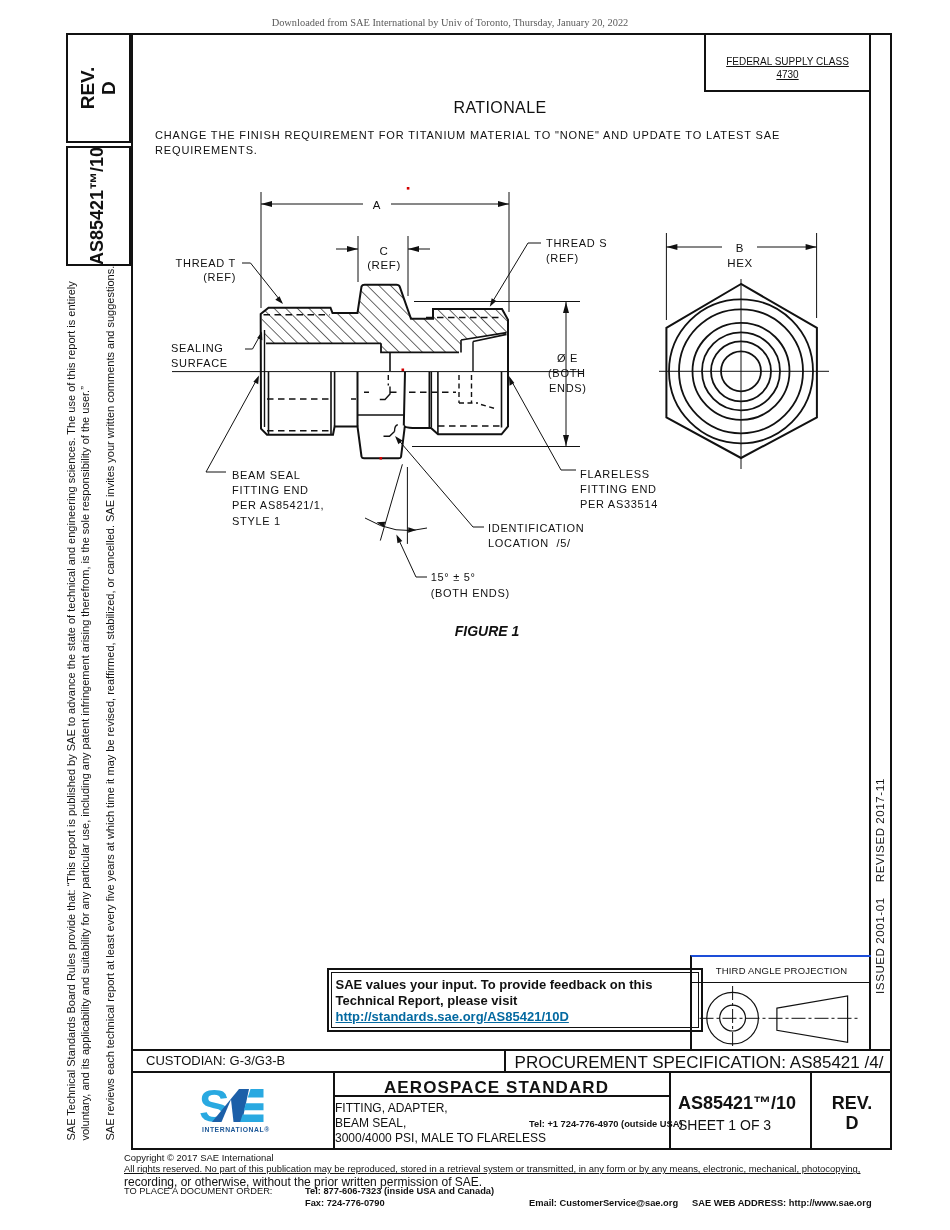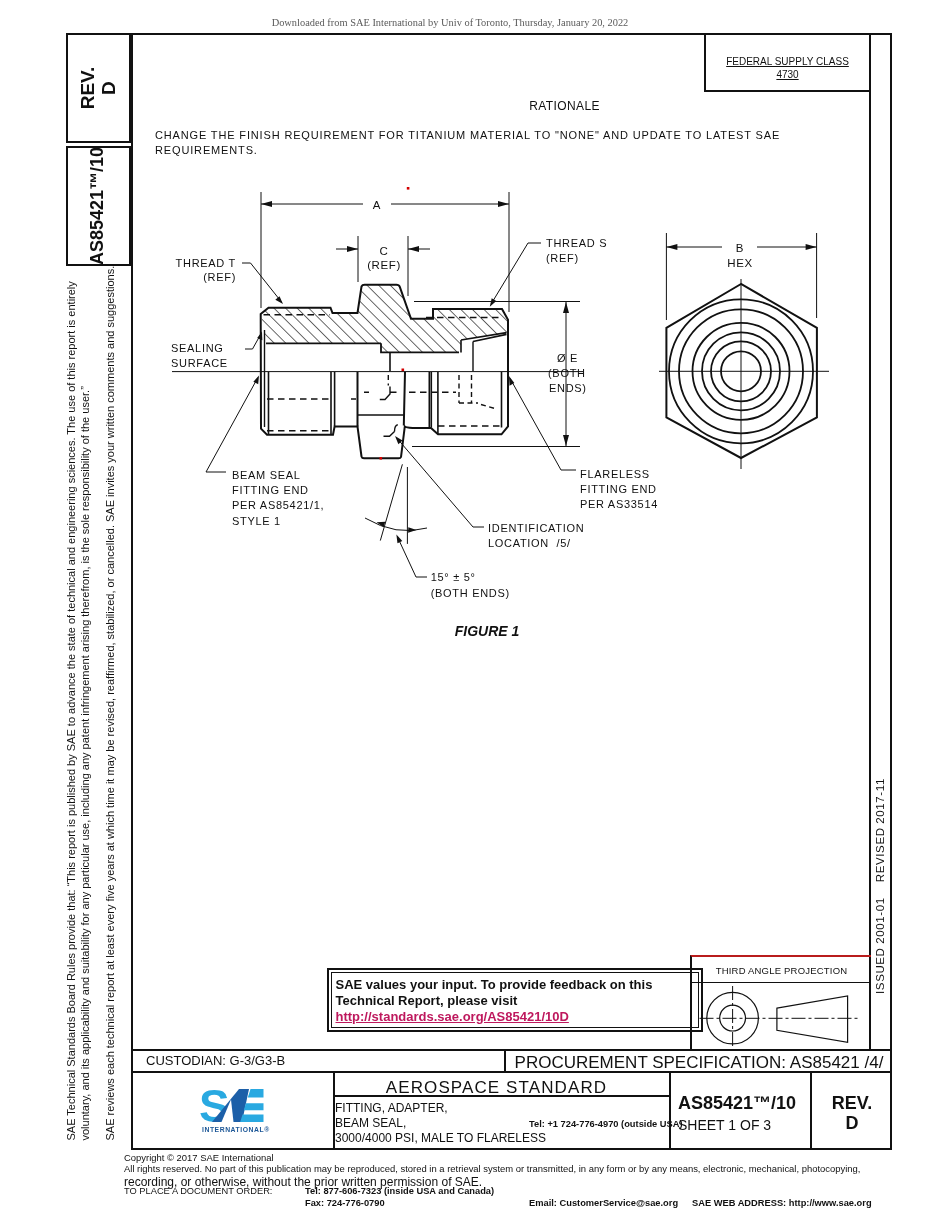--- a/index.html
+++ b/index.html
@@ -28,59 +28,59 @@
 <div class="vrot" style="left:39px;top:195px;width:118px;height:22px;text-align:center;font-size:18px;font-weight:bold;">AS85421™/10</div>
 
 <div class="vrot" style="left:-370.5px;top:694px;width:881px;height:12px;font-size:11px;transform-origin:center;">SAE Technical Standards Board Rules provide that: “This report is published by SAE to advance the state of technical and engineering sciences. The use of this report is entirely</div>
 
 <div class="vrot" style="left:-356px;top:694px;width:881px;height:12px;font-size:11px;transform-origin:center;">voluntary, and its applicability and suitability for any particular use, including any patent infringement arising therefrom, is the sole responsibility of the user.”</div>
 
 <div class="vrot" style="left:-331px;top:694px;width:881px;height:12px;font-size:11px;transform-origin:center;">SAE reviews each technical report at least every five years at which time it may be revised, reaffirmed, stabilized, or cancelled. SAE invites your written comments and suggestions.</div>
 
 <div class="vrot" style="left:762px;top:879px;width:237px;height:14px;font-size:11.5px;text-align:center;letter-spacing:0.6px;">ISSUED 2001-01&nbsp;&nbsp;&nbsp;&nbsp;REVISED 2017-11</div>
 
-<div class="abs" style="left:400px;top:99px;width:200px;text-align:right;font-size:12px;letter-spacing:0.4px;">RATIONALE</div>
+<div class="abs" style="left:400px;top:99px;width:200px;text-align:center;font-size:16px;letter-spacing:0.4px;">RATIONALE</div>
 
 <div class="abs" style="left:155px;top:128px;width:660px;font-size:11px;line-height:14.6px;letter-spacing:0.85px;">CHANGE THE FINISH REQUIREMENT FOR TITANIUM MATERIAL TO "NONE" AND UPDATE TO LATEST SAE REQUIREMENTS.</div>
 
 <div class="abs" style="left:327px;top:968px;width:376px;height:64px;border:2.5px solid #111;box-sizing:border-box;">
-  <div class="abs" style="left:2px;top:2px;right:2px;bottom:2px;border:1.5px solid #111;font-size:13px;font-weight:bold;line-height:16px;padding:4px 0 0 3.5px;box-sizing:border-box;">SAE values your input. To provide feedback on this<br>Technical Report, please visit<br><span style="color:#be185d;text-decoration:underline;">http://standards.sae.org/AS85421/10D</span></div>
+  <div class="abs" style="left:2px;top:2px;right:2px;bottom:2px;border:1.5px solid #111;font-size:13px;font-weight:bold;line-height:16px;padding:4px 0 0 3.5px;box-sizing:border-box;">SAE values your input. To provide feedback on this<br>Technical Report, please visit<br><span style="color:#0369a1;text-decoration:underline;">http://standards.sae.org/AS85421/10D</span></div>
 </div>
 
-<div class="abs" style="left:690px;top:955px;width:181px;height:96px;border-left:2px solid #111;border-top:2px solid #b91c1c;border-bottom:2px solid #111;box-sizing:border-box;">
+<div class="abs" style="left:690px;top:955px;width:181px;height:96px;border-left:2px solid #111;border-top:2px solid #1d4ed8;border-bottom:2px solid #111;box-sizing:border-box;">
   <div style="text-align:center;font-size:9.5px;letter-spacing:0.2px;padding-top:8px;height:16.5px;border-bottom:1.5px solid #111;box-sizing:content-box;">THIRD ANGLE PROJECTION</div>
 </div>
 
 <div class="abs" style="left:131px;top:1049px;width:761px;height:24px;border-top:2px solid #111;border-bottom:2px solid #111;box-sizing:border-box;"></div>
 
 <div class="line" style="left:504px;top:1049px;width:2px;height:24px;"></div>
 
 <div class="abs" style="left:146px;top:1053px;font-size:13px;">CUSTODIAN: G-3/G3-B</div>
 
 <div class="abs" style="left:506px;top:1053px;width:386px;text-align:center;font-size:17px;">PROCUREMENT SPECIFICATION: AS85421 /4/</div>
 
 <div class="line" style="left:333px;top:1073px;width:2px;height:77px;"></div>
 <div class="line" style="left:669px;top:1073px;width:2px;height:77px;"></div>
 <div class="line" style="left:810px;top:1073px;width:2px;height:77px;"></div>
 
-<div class="abs" style="left:335px;top:1078px;width:323px;text-align:center;font-size:17px;font-weight:normal;letter-spacing:1.1px;">AEROSPACE STANDARD</div>
+<div class="abs" style="left:335px;top:1078px;width:323px;text-align:center;font-size:17px;font-weight:bold;letter-spacing:1.1px;">AEROSPACE STANDARD</div>
 
 <div class="line" style="left:335px;top:1095px;width:334px;height:1.5px;"></div>
 
 <div class="abs" style="left:335px;top:1101px;width:335px;text-align:left;font-size:12px;line-height:14.9px;">FITTING, ADAPTER,<br>BEAM SEAL,<br>3000/4000 PSI, MALE TO FLARELESS</div>
 
 <div class="abs" style="left:678px;top:1092.5px;font-size:18px;font-weight:bold;">AS85421™/10</div>
 
 <div class="abs" style="left:678px;top:1116.5px;font-size:14px;">SHEET 1 OF 3</div>
 
 <div class="abs" style="left:812px;top:1092.5px;width:80px;text-align:center;font-size:18px;font-weight:bold;line-height:20.2px;">REV.<br>D</div>
 
 <div class="abs" style="left:124px;top:1152px;font-size:9.45px;">Copyright © 2017 SAE International</div>
 
-<div class="abs" style="left:124px;top:1163.3px;font-size:9.45px;">All rights reserved. No part of this publication may be reproduced, stored in a retrieval system or transmitted, in any form or by any means, electronic, mechanical, photocopying,</div>
+<div class="abs" style="left:124px;top:1163.3px;font-size:9.45px;text-decoration:underline;">All rights reserved. No part of this publication may be reproduced, stored in a retrieval system or transmitted, in any form or by any means, electronic, mechanical, photocopying,</div>
 
 <div class="abs" style="left:124px;top:1174.6px;font-size:12px;text-align:right;">recording, or otherwise, without the prior written permission of SAE.</div>
 
 <div class="abs" style="left:124px;top:1185.9px;font-size:9.3px;font-weight:normal;">TO PLACE A DOCUMENT ORDER:</div>
 <div class="abs" style="left:305px;top:1185.9px;font-size:9.3px;font-weight:bold;">Tel: 877-606-7323 (inside USA and Canada)</div>
 <div class="abs" style="left:529px;top:1119px;font-size:9.3px;font-weight:bold;">Tel: +1 724-776-4970 (outside USA)</div>
 
 <div class="abs" style="left:305px;top:1198.4px;font-size:9.3px;font-weight:bold;">Fax: 724-776-0790</div>
 <div class="abs" style="left:529px;top:1198.4px;font-size:9.3px;font-weight:bold;">Email: CustomerService@sae.org</div>
 <div class="abs" style="left:692px;top:1198.4px;font-size:9.3px;font-weight:bold;">SAE WEB ADDRESS: http://www.sae.org</div>

